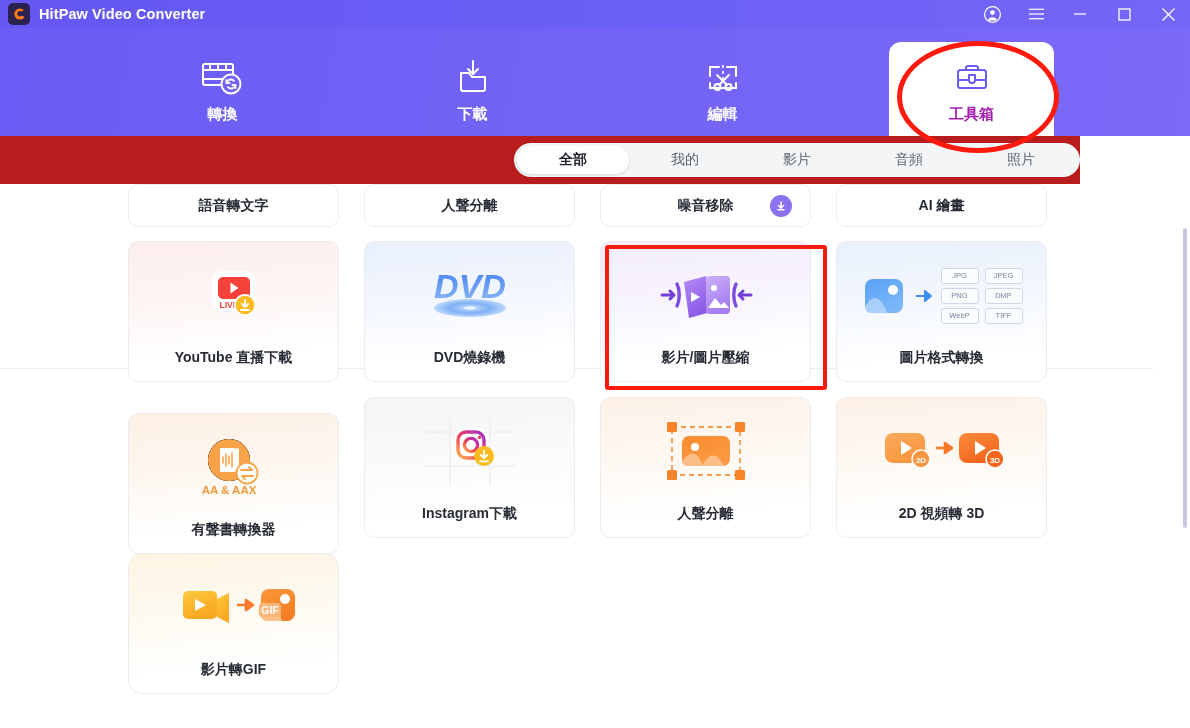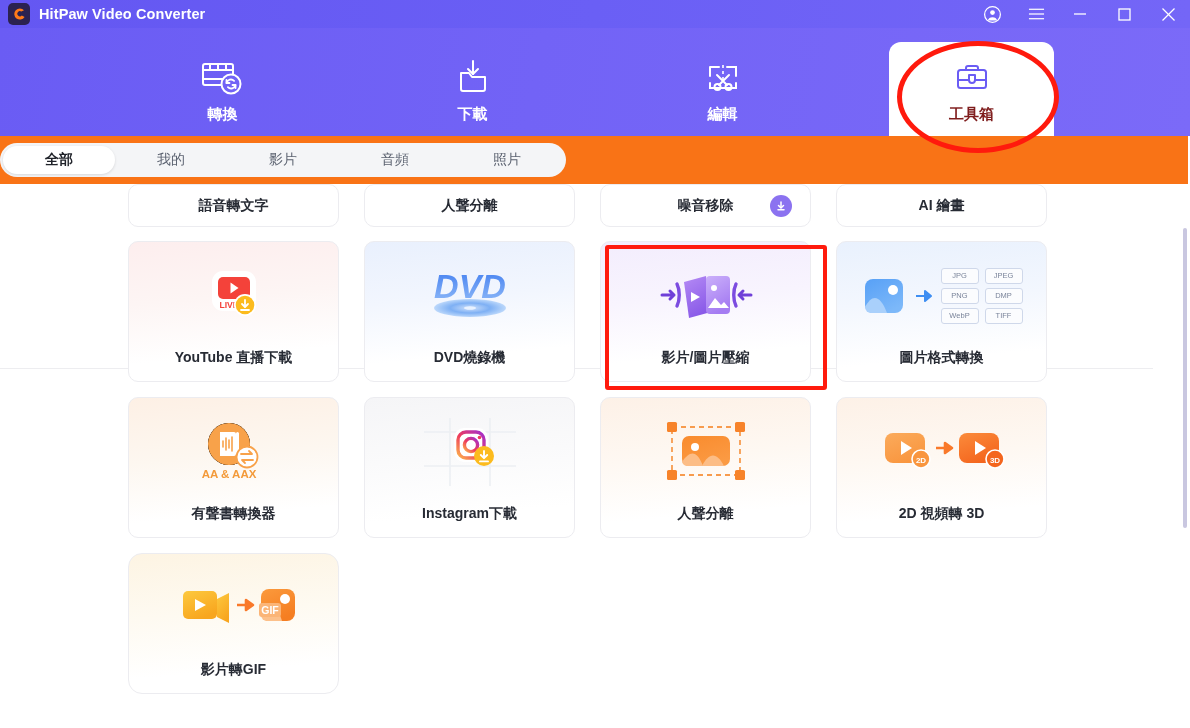--- a/index.html
+++ b/index.html
@@ -39,40 +39,40 @@
   }
   .navtabs { position: relative; width: 1190px; height: 108px; display: flex; }
   .navtab {
     width: 165px; height: 94px; margin-top: 14px;
     display: flex; flex-direction: column; align-items: center; justify-content: center;
     border-radius: 12px 12px 0 0;
     color: #ffffff;
   }
   .navtab .ico { height: 46px; display:flex; align-items:center; justify-content:center; }
   .navtab .lbl { font-size: 15px; font-weight: bold; margin-top: 4px; }
-  .navtab.active { background: #ffffff; color: #7f1d1d; text-align: right; }
+  .navtab.active { background: #ffffff; color: #a21caf; text-align: right; }
   #tab-convert { position: absolute; left: 140px; }
   #tab-download { position: absolute; left: 390px; }
   #tab-edit { position: absolute; left: 640px; }
   #tab-toolbox { position: absolute; left: 889px; }
 
   
   .annot-ellipse {
     position: absolute; left: 897px; top: 41px; width: 162px; height: 112px;
     border: 5px solid #ff1a0d; border-radius: 50%; pointer-events: none; z-index: 30;
   }
   .annot-rect {
     position: absolute; left: 605px; top: 245px; width: 222px; height: 145px;
     border: 4px solid #ff1a0d; border-radius: 3px; pointer-events: none; z-index: 30;
   }
 
   
   .filterbar {
-    position: absolute; left: 0; top: 136px; width: 1188px; height: 48px;
-    display: flex; align-items: center; justify-content: flex-start; background: #f97316;
+    position: absolute; left: 0; top: 136px; width: 1080px; height: 48px;
+    display: flex; align-items: center; justify-content: flex-end; background: #b91c1c;
   }
   .pillgroup {
     display: flex; align-items: center; background: #f4f5f7;
     border-radius: 20px; height: 34px; padding: 3px;
   }
   .pill {
     height: 28px; min-width: 112px; padding: 0 18px;
     display: flex; align-items: center; justify-content: center;
     font-size: 14px; color: #5b6270; border-radius: 16px;
   }
@@ -111,21 +111,21 @@
   .dl-badge {
     position: absolute; right: 18px; top: 50%; transform: translateY(-50%);
     width: 22px; height: 22px; border-radius: 50%;
     background: #8b72f0; display: flex; align-items: center; justify-content: center;
   }
 
   .card.tint-pink  { background: linear-gradient(175deg, #fdeeee 0%, #fdf5f4 40%, #ffffff 78%); }
   .card.tint-blue  { background: linear-gradient(175deg, #e9f0fd 0%, #f2f6fe 40%, #ffffff 78%); border-radius: 10px; }
   .card.tint-purple{ background: linear-gradient(175deg, #f3edfd 0%, #f8f4fe 40%, #ffffff 78%); }
   .card.tint-blue2 { background: linear-gradient(175deg, #e9f1fd 0%, #f3f7fe 42%, #ffffff 80%); }
-  .card.tint-orange{ background: linear-gradient(175deg, #fdf0e5 0%, #fdf7f0 42%, #ffffff 80%); }
+  .card.tint-orange{ background: linear-gradient(175deg, #fdf0e5 0%, #fdf7f0 42%, #ffffff 80%); margin-top: 16px; }
   .card.tint-grey  { background: linear-gradient(175deg, #f5f5f7 0%, #fafafb 42%, #ffffff 80%); }
   .card.tint-orange2{background: linear-gradient(175deg, #fdf1e7 0%, #fef8f2 42%, #ffffff 80%); }
   .card.tint-yellow{ background: linear-gradient(175deg, #fdf4e3 0%, #fefaf1 42%, #ffffff 80%); border-radius: 14px; }
 
   .fmt-grid { display: grid; grid-template-columns: repeat(2, 38px); gap: 4px 6px; }
   .fmt-chip {
     height: 16px; border: 1px solid #cfd8ea; border-radius: 3px; background: #fbfcfe;
     font-size: 7.5px; color: #7a849a; display: flex; align-items: center; justify-content: center;
   }
 

